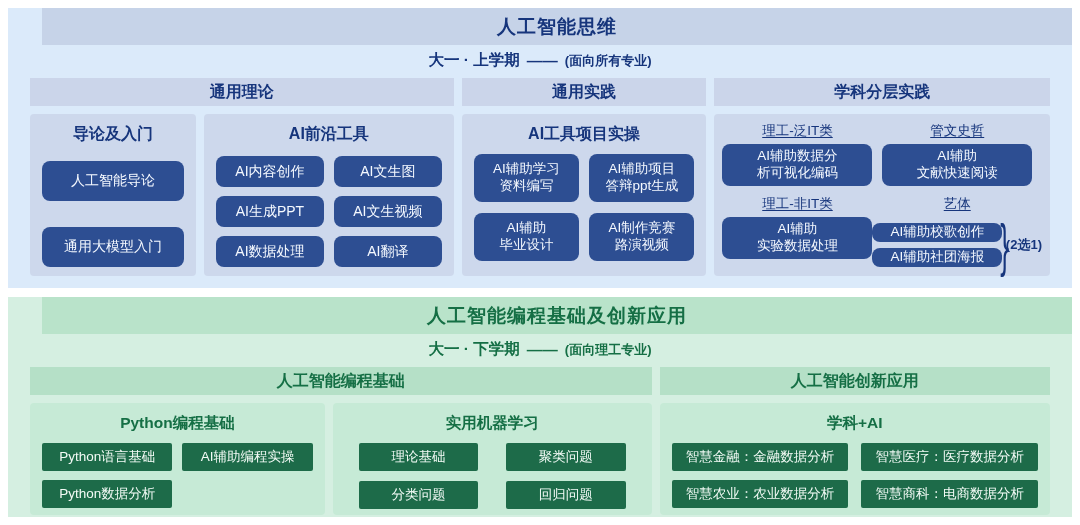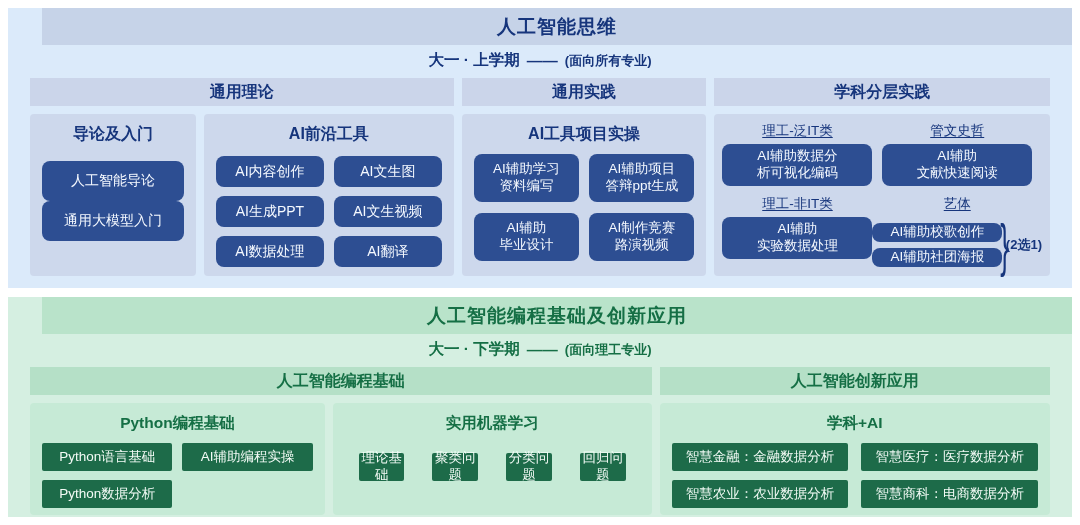--- a/index.html
+++ b/index.html
@@ -43,21 +43,21 @@
   .ct-blue  { color: #16357c; font-size: 16px; }
   .ct-green { color: #156f45; font-size: 15.5px; }
 
   .pill { display: flex; align-items: center; justify-content: center; text-align: center; white-space: pre-line; line-height: 1.25; }
   .pill-blue  { background: #2d4e92; color: #f5f9ff; border-radius: 8px; font-size: 14px; }
   .pill-green { background: #1d6b49; color: #f3fbf6; border-radius: 2px; font-size: 13.5px; height: 28px; }
 
   
   .intro-pill { width: 142px; height: 40px; }
   .intro-pill.first  { margin-top: 16px; }
-  .intro-pill.second { }
+  .intro-pill.second { margin-top: 26px; }
 
   
   .g2x3 { display: grid; grid-template-columns: 1fr 1fr; gap: 9px 10px; width: 100%; margin-top: 11px; }
   .g2x3 .pill { height: 31px; }
 
   
   .g2x2 { display: grid; grid-template-columns: 1fr 1fr; gap: 11px 10px; width: 100%; margin-top: 9px; }
   .g2x2 .pill { height: 48px; font-size: 13.5px; }
 
   
@@ -67,21 +67,21 @@
   .group-label { font-size: 13.5px; font-weight: normal; color: #16357c; text-decoration: underline; text-underline-offset: 2px; }
   .lay-pill { height: 42px; font-size: 13.5px; width: 150px; margin-top: 4px; }
   .art-row { display: flex; align-items: center; margin-top: 4px; }
   .art-btns { display: flex; flex-direction: column; gap: 6px; }
   .pill-sm { height: 19px; font-size: 13.5px; width: 130px; }
   .brace { font-size: 58px; font-weight: 100; color: #16357c; transform: scaleX(0.45); line-height: 56px; margin: 0 -9px 0 -7px; }
   .note { font-size: 13px; font-weight: bold; color: #16357c; white-space: nowrap; }
 
   
   .py-grid { display: grid; grid-template-columns: 1fr 1fr; gap: 9px 10px; width: 100%; margin-top: 9px; }
-  .ml-grid { display: grid; grid-template-columns: 1fr 1fr 1fr 1fr; gap: 10px 28px; width: 100%; margin-top: 19px; padding: 0 14px; }
+  .ml-grid { display: grid; grid-template-columns: 1fr 1fr; gap: 10px 28px; width: 100%; margin-top: 9px; padding: 0 14px; }
   .ai-grid { display: grid; grid-template-columns: 1fr 1fr; gap: 9px 13px; width: 100%; margin-top: 9px; }
 </style>
 </head>
 <body>
 
 <div class="page">
 
   <section class="sec sec-blue">
     <div class="band band-blue">人工智能思维</div>
 

